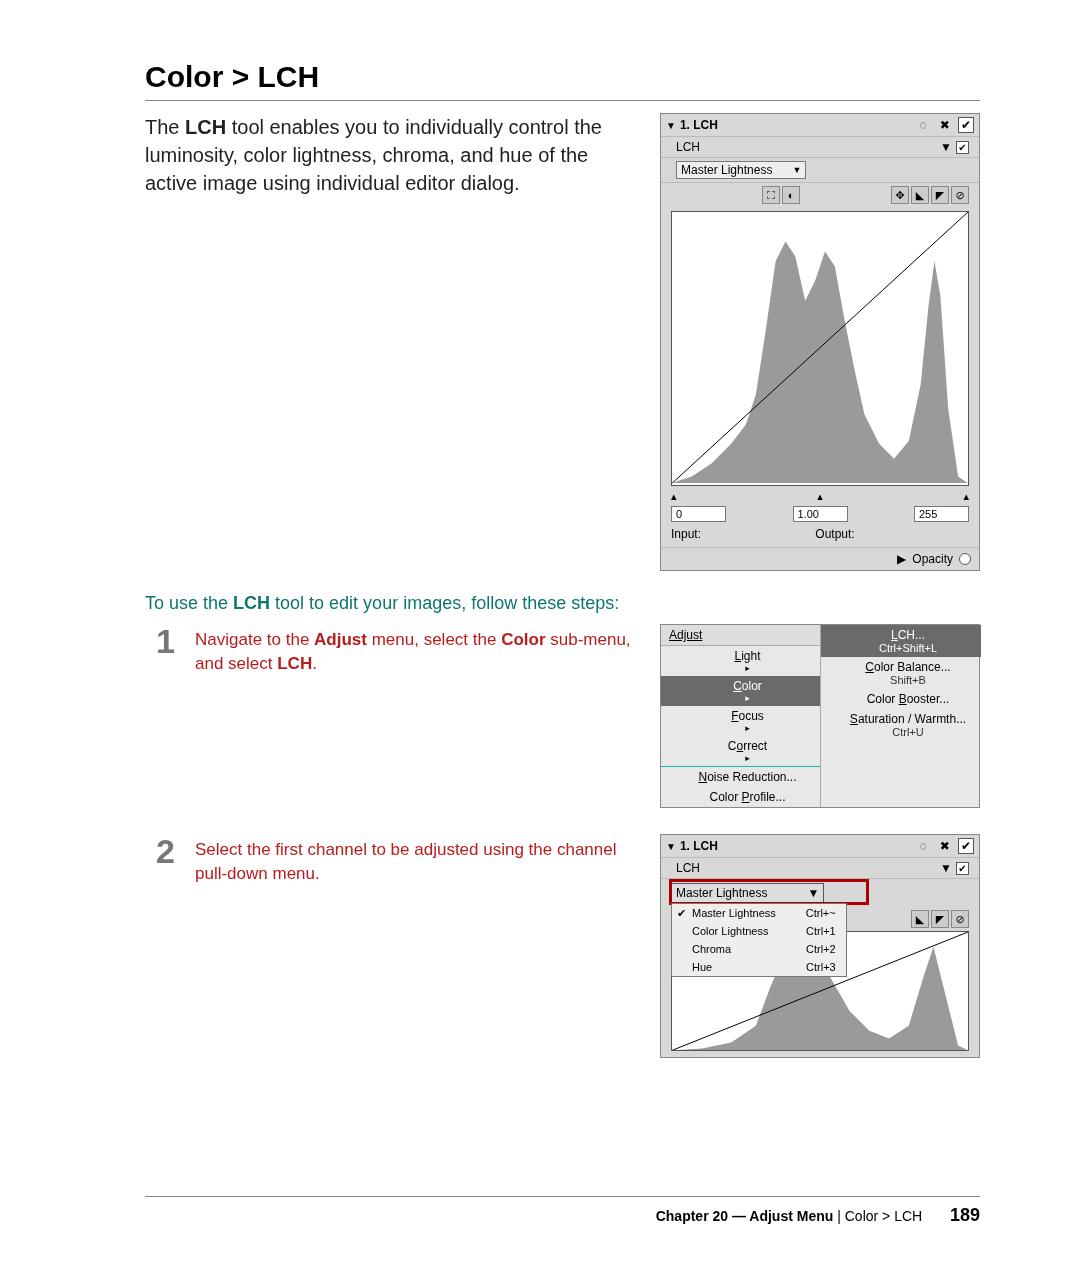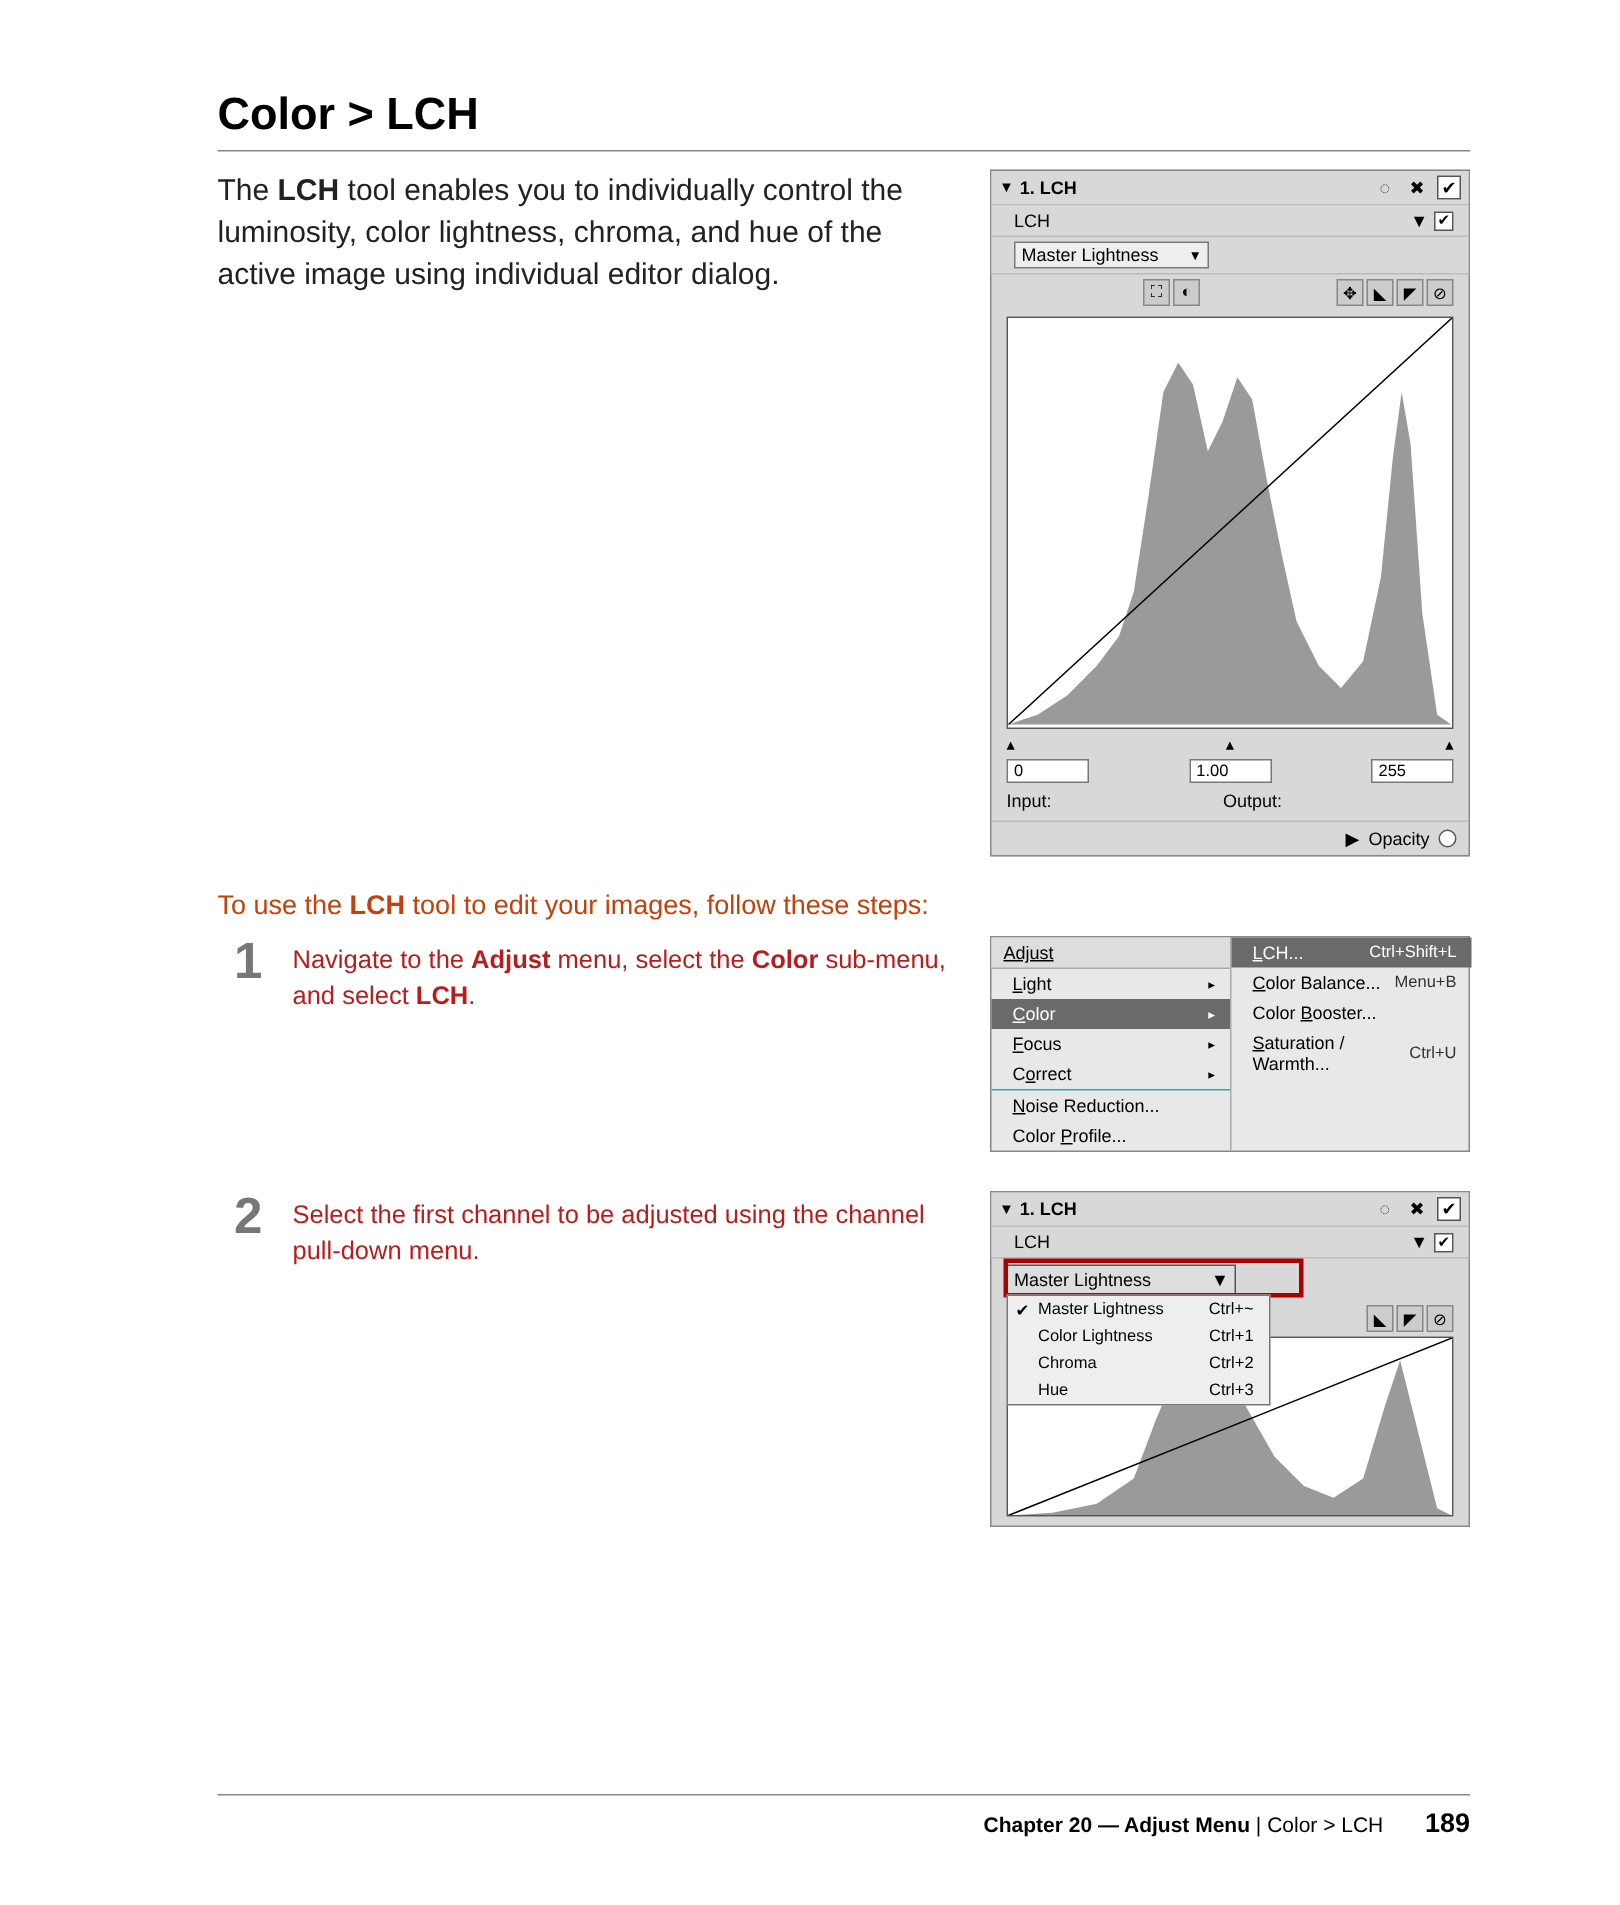--- a/index.html
+++ b/index.html
@@ -49,32 +49,32 @@
   .tbtn{ width:18px; height:18px; border:1px solid #888; background:#ccc; display:inline-flex; align-items:center; justify-content:center; font-size:11px;}
   .curve-box { margin:4px 10px; border:1px solid #555; background:#fff; height:275px; position:relative; }
   .curve-box svg{position:absolute;inset:0;}
   .sliders{ display:flex; justify-content:space-between; padding:0 10px; font-size:11px;}
   .input-row{ display:flex; padding:3px 10px; gap:6px; align-items:center;}
   .num-field{ border:1px solid #777; background:#fff; padding:1px 4px; width:55px; font-size:11px;}
   .io-row{display:flex; padding:2px 10px 6px; justify-content:space-between; font-size:12px;}
   .opacity-row{ display:flex; justify-content:flex-end; padding:4px 8px; border-top:1px solid #bbb; gap:6px; align-items:center; font-size:12px;}
   .radio{width:12px; height:12px; border:1px solid #555; border-radius:50%; background:#fff;}
 
-  .step-intro { font-size: 18px; margin: 22px 0 10px; color:#c2410c;}
+  .step-intro { font-size: 18px; margin: 22px 0 10px; color:#0f766e;}
   .step { display:flex; gap: 20px; margin-top:8px;}
   .step-num { font-size: 34px; font-weight:700; color:#777; width:30px; text-align:right; flex:none; line-height:1;}
   .step-text { font-size: 17px; line-height:1.4; flex:1; color:#b91c1c; padding-top:4px;}
   .step-img { width:320px; flex:none; }
 
   
   .menu-box{ border:1px solid #888; background:#e8e8e8; font-family:Tahoma,sans-serif; font-size:12px; display:flex; color:#000;}
   .menu-col{ border-right:1px solid #aaa; min-width:160px;}
   .menu-col:last-child{border-right:none;}
   .menu-head{ padding:3px 8px; border-bottom:1px solid #aaa; background:#ddd; text-decoration:underline;}
-  .menu-item{ padding:3px 10px 3px 14px; display:flex; justify-content:space-between; align-items:center;}
+  .menu-item{ padding:3px 10px 3px 24px; display:flex; justify-content:space-between; align-items:center;flex-direction:column;}
   .menu-item .arr{font-size:9px;}
   .menu-item.sel{ background:#6a6a6a; color:#fff;}
   .menu-item.divider{border-top:1px solid #14b8a6;}
   .submenu .menu-item{ justify-content:space-between; }
   .submenu .menu-item .shortcut{font-size:11px; color:#333; }
   .submenu .menu-item.sel .shortcut{color:#fff;}
   .ul{ text-decoration: underline; }
 
   
   .step2-panel .curve-box{height:120px;}
@@ -204,21 +204,21 @@
               <span>Color <span class="ul">P</span>rofile...</span>
             </div>
         </div>
         <div class="menu-col submenu">
           <div class="menu-item sel">
               <span><span class="ul">L</span>CH...</span>
               <span class="shortcut">Ctrl+Shift+L</span>
             </div>
           <div class="menu-item">
               <span><span class="ul">C</span>olor Balance...</span>
-              <span class="shortcut">Menu+B</span>
+              <span class="shortcut">Shift+B</span>
             </div>
           <div class="menu-item">
               <span>Color <span class="ul">B</span>ooster...</span>
               <span class="shortcut"></span>
             </div>
           <div class="menu-item">
               <span><span class="ul">S</span>aturation / Warmth...</span>
               <span class="shortcut">Ctrl+U</span>
             </div>
         </div>

